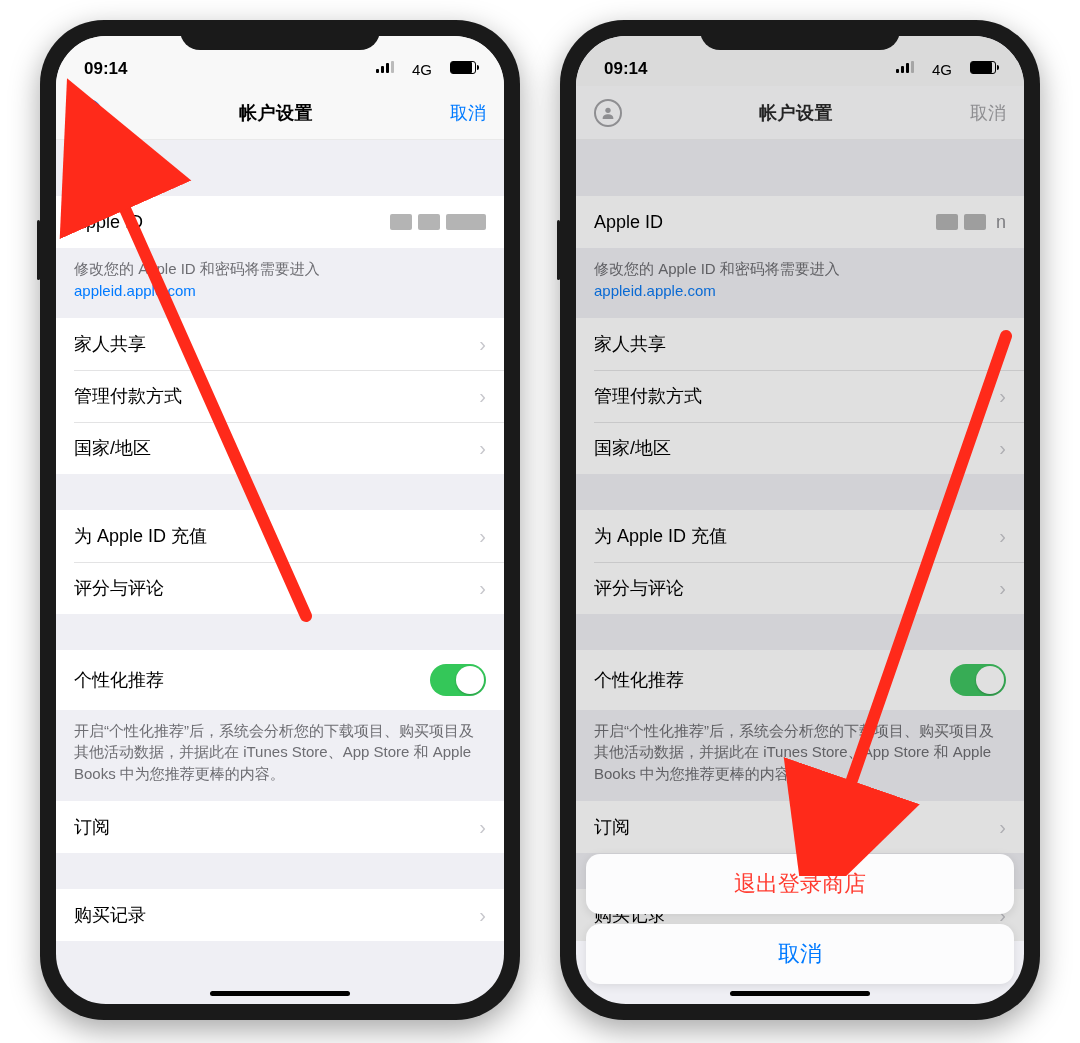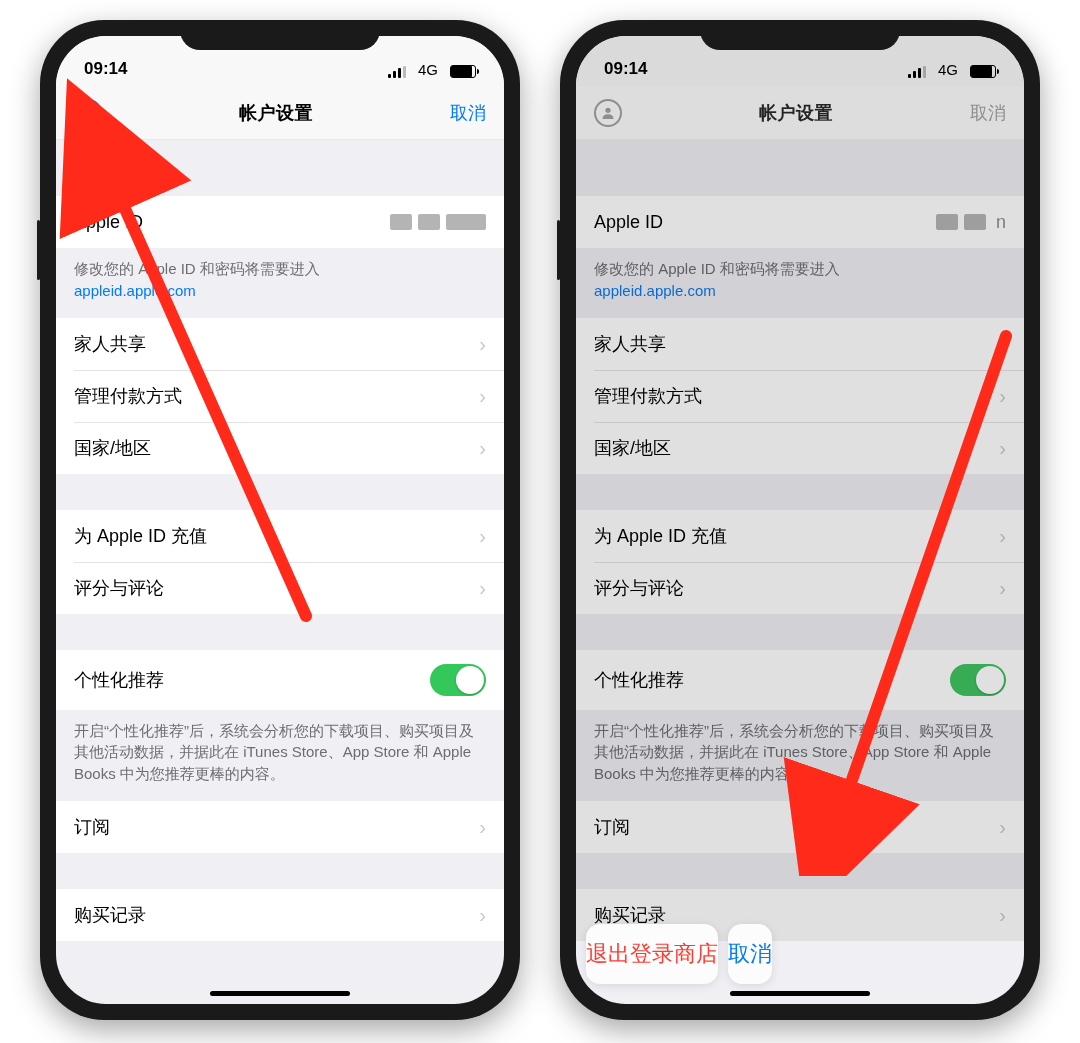--- a/index.html
+++ b/index.html
@@ -59,21 +59,21 @@
     border-bottom-left-radius: 20px; border-bottom-right-radius: 20px;
     z-index: 200;
   }
 
   
   .status-bar {
     height: 50px; display:flex; align-items:center; justify-content:space-between;
     padding: 16px 28px 0 28px; font-size: 17px; font-weight:600; color:#000;
     background: #f8f8f8;
   }
-  .status-right { display:flex; align-items:flex-end; gap:12px; font-size:15px; font-weight:500;}
+  .status-right { display:flex; align-items:flex-start; gap:18px; font-size:15px; font-weight:500;}
   .signal { display:inline-flex; align-items:flex-end; gap:2px; height:12px;}
   .signal i { width:3px; background:#000; display:block; border-radius:1px;}
   .signal i:nth-child(1){height:4px}
   .signal i:nth-child(2){height:7px}
   .signal i:nth-child(3){height:10px}
   .signal i:nth-child(4){height:12px; background:#bbb;}
   .battery {
     width:26px; height:13px; border:1.5px solid #000; border-radius:3px; position:relative;
   }
   .battery::after{
@@ -133,21 +133,21 @@
 
   
   .home-indicator{
     position:absolute; bottom:8px; left:50%; transform:translateX(-50%);
     width:140px; height:5px; background:#000; border-radius:3px; z-index:150;
   }
 
   
   .action-sheet {
     position:absolute; left:10px; right:10px; bottom:20px; z-index:100;
-    display:flex; flex-direction:row; gap:10px;
+    display:flex; flex-direction:column; gap:10px;
   }
   .sheet-btn{
     background:#fcfcfd; border-radius:14px; height:60px;
     display:flex; align-items:center; justify-content:center;
     font-size:22px; box-shadow:0 2px 10px rgba(0,0,0,.1);
   }
   .sheet-btn.destructive{ color: var(--ios-red); }
   .sheet-btn.cancel{ color: var(--ios-blue); font-weight:500;}
 
   

